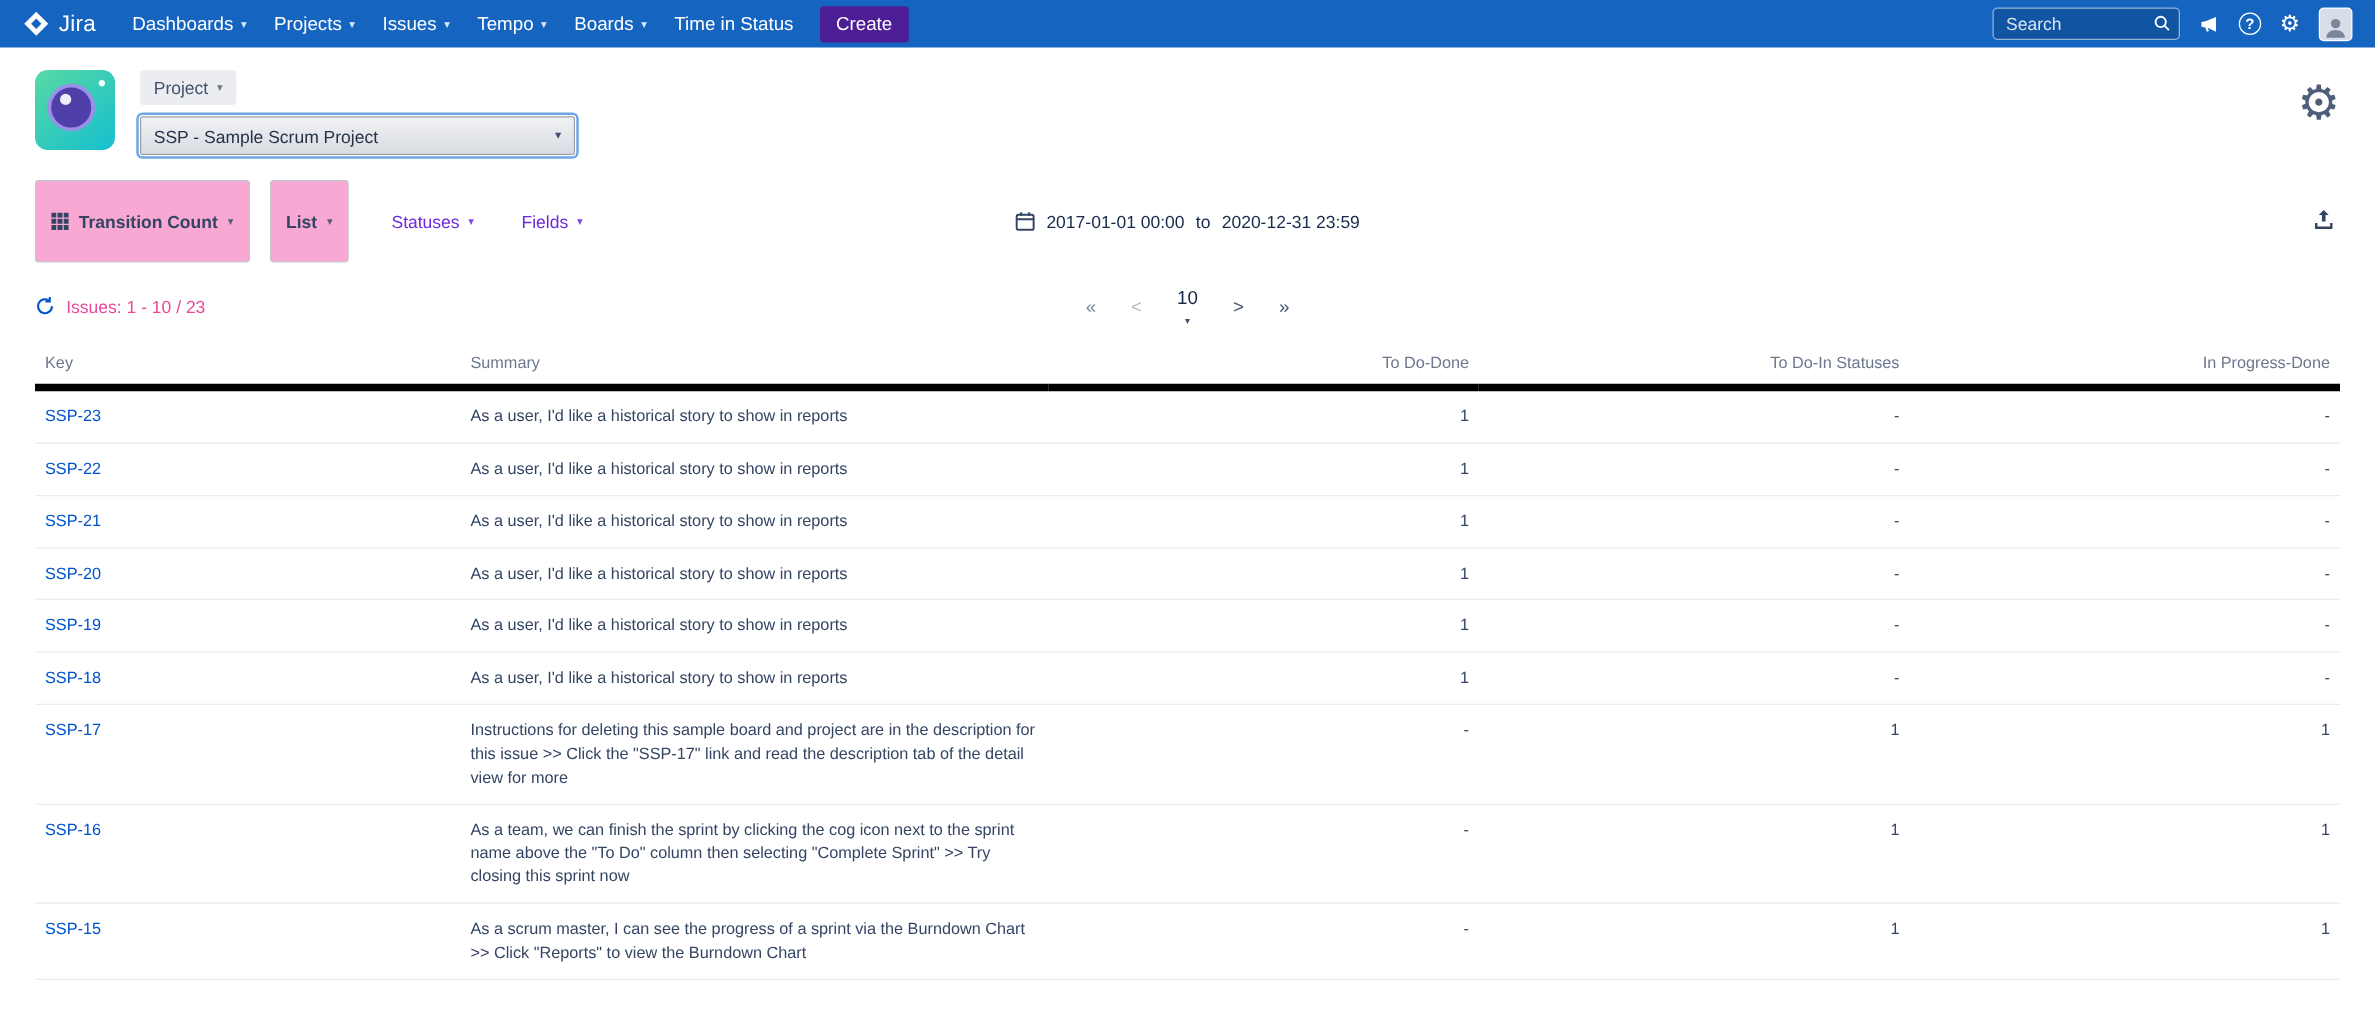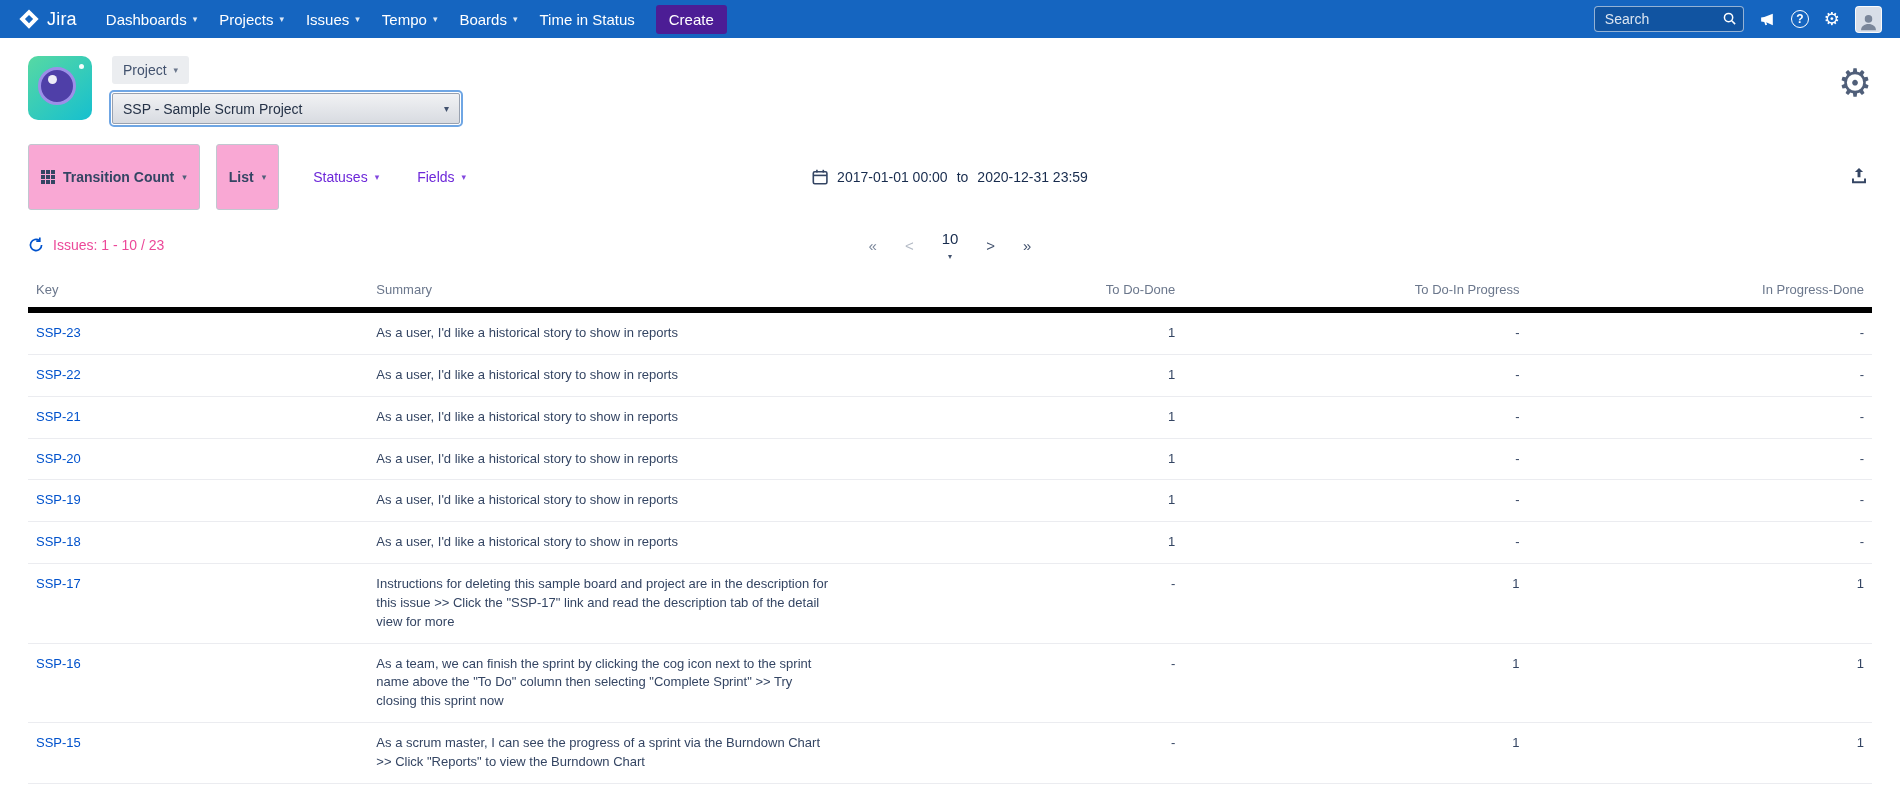--- a/index.html
+++ b/index.html
@@ -223,21 +223,21 @@
       <col class="c-summary">
       <col class="c-num">
       <col class="c-num">
       <col class="c-num">
     </colgroup>
   <thead>
       <tr id="thead-row">
         <th>Key</th>
         <th>Summary</th>
         <th class="num">To Do-Done</th>
-        <th class="num">To Do-In Progress</th>
+        <th class="num">To Do-In Statuses</th>
         <th class="num">In Progress-Done</th>
       </tr>
     </thead>
   <tbody id="tbody">
       <tr>
         <td class="td-key"><a href="#">SSP-23</a></td>
         <td>As a user, I'd like a historical story to show in reports</td>
         <td class="num">1</td>
         <td class="num">-</td>
         <td class="num">-</td>

